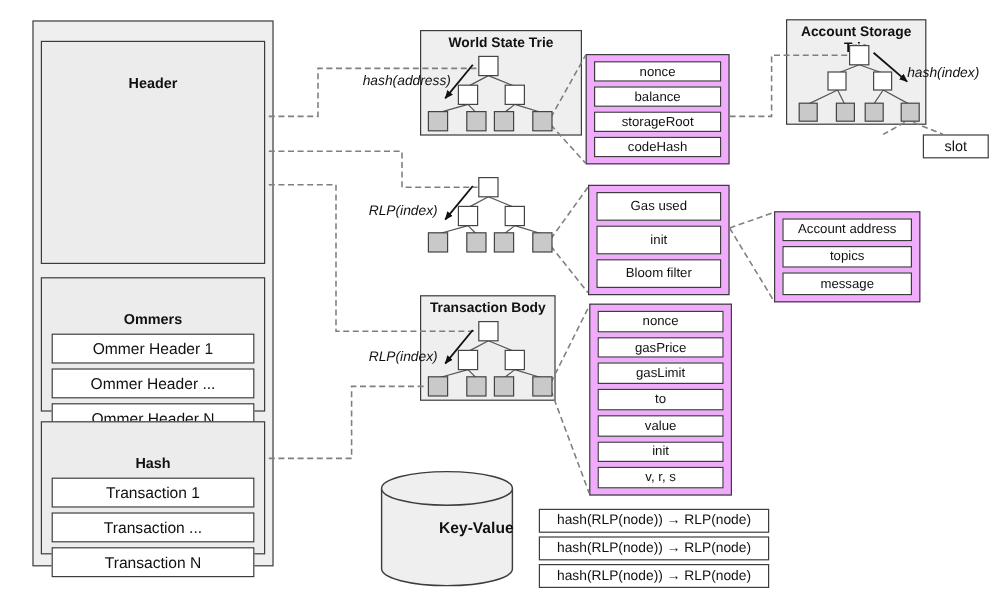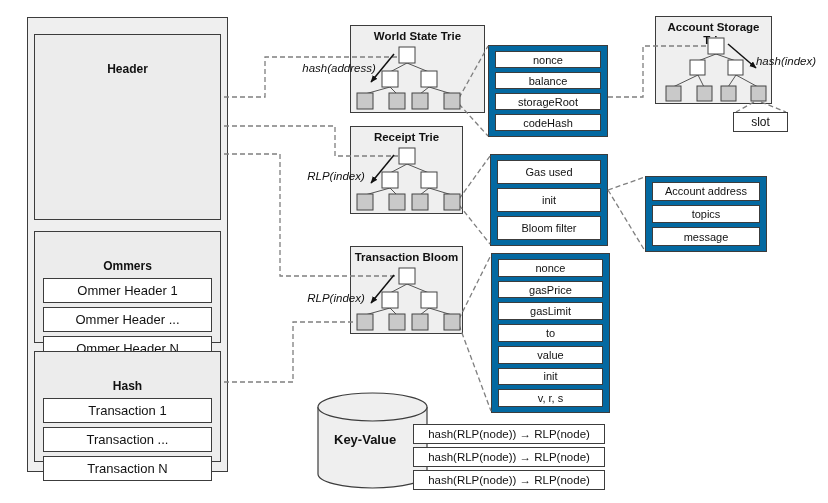--- a/index.html
+++ b/index.html
@@ -5,29 +5,29 @@
   html,body{margin:0;padding:0;background:#fff;}
   .canvas{position:relative;width:828px;height:503px;background:#ffffff;overflow:hidden;
           font-family:"Liberation Sans",sans-serif;color:#111;}
   .panel{position:absolute;background:#efefef;border:1px solid #3c3c3c;box-sizing:border-box;z-index:1;}
   .subpanel{position:absolute;background:#ececec;border:1px solid #3c3c3c;box-sizing:border-box;}
   .ptitle{font-weight:bold;font-size:12px;line-height:14px;text-align:center;padding-top:3px;margin-top:24px;}
   .ttitle{font-weight:bold;font-size:11.5px;line-height:13px;text-align:center;padding-top:4px;}
   .fields{padding:5px 8px 0;}
   .fbox{height:25px;margin-bottom:4px;background:#fff;border:1px solid #3c3c3c;box-sizing:border-box;
         display:flex;align-items:center;justify-content:center;font-size:13px;}
-  .gbox{position:absolute;background:#0369a1;border:1px solid #3c3c3c;box-sizing:border-box;
+  .gbox{position:absolute;background:#f0abfc;border:1px solid #3c3c3c;box-sizing:border-box;
         display:flex;flex-direction:column;gap:4px;padding:5px 6px;z-index:1;}
   .gfield{flex:1;background:#fff;border:1px solid #3c3c3c;box-sizing:border-box;
         display:flex;align-items:center;justify-content:center;font-size:11px;}
   .overlay{position:absolute;left:0;top:0;z-index:2;pointer-events:none;}
   .klabel{position:absolute;font-style:italic;font-size:11.5px;text-align:center;z-index:3;}
   .hashbox{position:absolute;background:#fff;border:1px solid #3c3c3c;box-sizing:border-box;
-        display:flex;align-items:center;justify-content:center;font-size:11.5px;z-index:3;}
-  .kvlabel{position:absolute;font-weight:bold;font-size:13px;text-align:left;z-index:3;padding-left:16px;}
+        display:flex;align-items:center;justify-content:center;font-size:11.5px;z-index:3;margin-left:36px;}
+  .kvlabel{position:absolute;font-weight:bold;font-size:13px;text-align:right;z-index:3;}
 </style>
 </head>
 <body>
 
 <div class="canvas">
 
   <div class="panel" style="left:27px;top:17px;width:201px;height:455px">
     <div class="ptitle">Block</div>
 
     <div class="subpanel" style="left:6px;top:16px;width:187px;height:186px">
@@ -49,25 +49,22 @@
         <div class="fbox">Transaction 1</div>
         <div class="fbox">Transaction ...</div>
         <div class="fbox">Transaction N</div>
       </div>
     </div>
   </div>
 
   <div class="panel" style="left:350px;top:25px;width:135px;height:88px">
     <div class="ttitle">World State Trie</div>
   </div>
-  <div class="panel" style="left:350px;top:126px;width:113px;height:88px">
-    <div class="ttitle">Receipt Trie</div>
-  </div>
   <div class="panel" style="left:350px;top:246px;width:113px;height:88px">
-    <div class="ttitle">Transaction Bloom</div>
+    <div class="ttitle">Transaction Body</div>
   </div>
   <div class="panel" style="left:655px;top:16px;width:117px;height:88px">
     <div class="ttitle">Account Storage Trie</div>
   </div>
 
   <div class="klabel" style="left:297px;top:62px;width:84px">hash(address)</div>
   <div class="klabel" style="left:300px;top:170px;width:72px">RLP(index)</div>
   <div class="klabel" style="left:300px;top:292px;width:72px">RLP(index)</div>
   <div class="klabel" style="left:750px;top:55px;width:72px">hash(index)</div>
 

